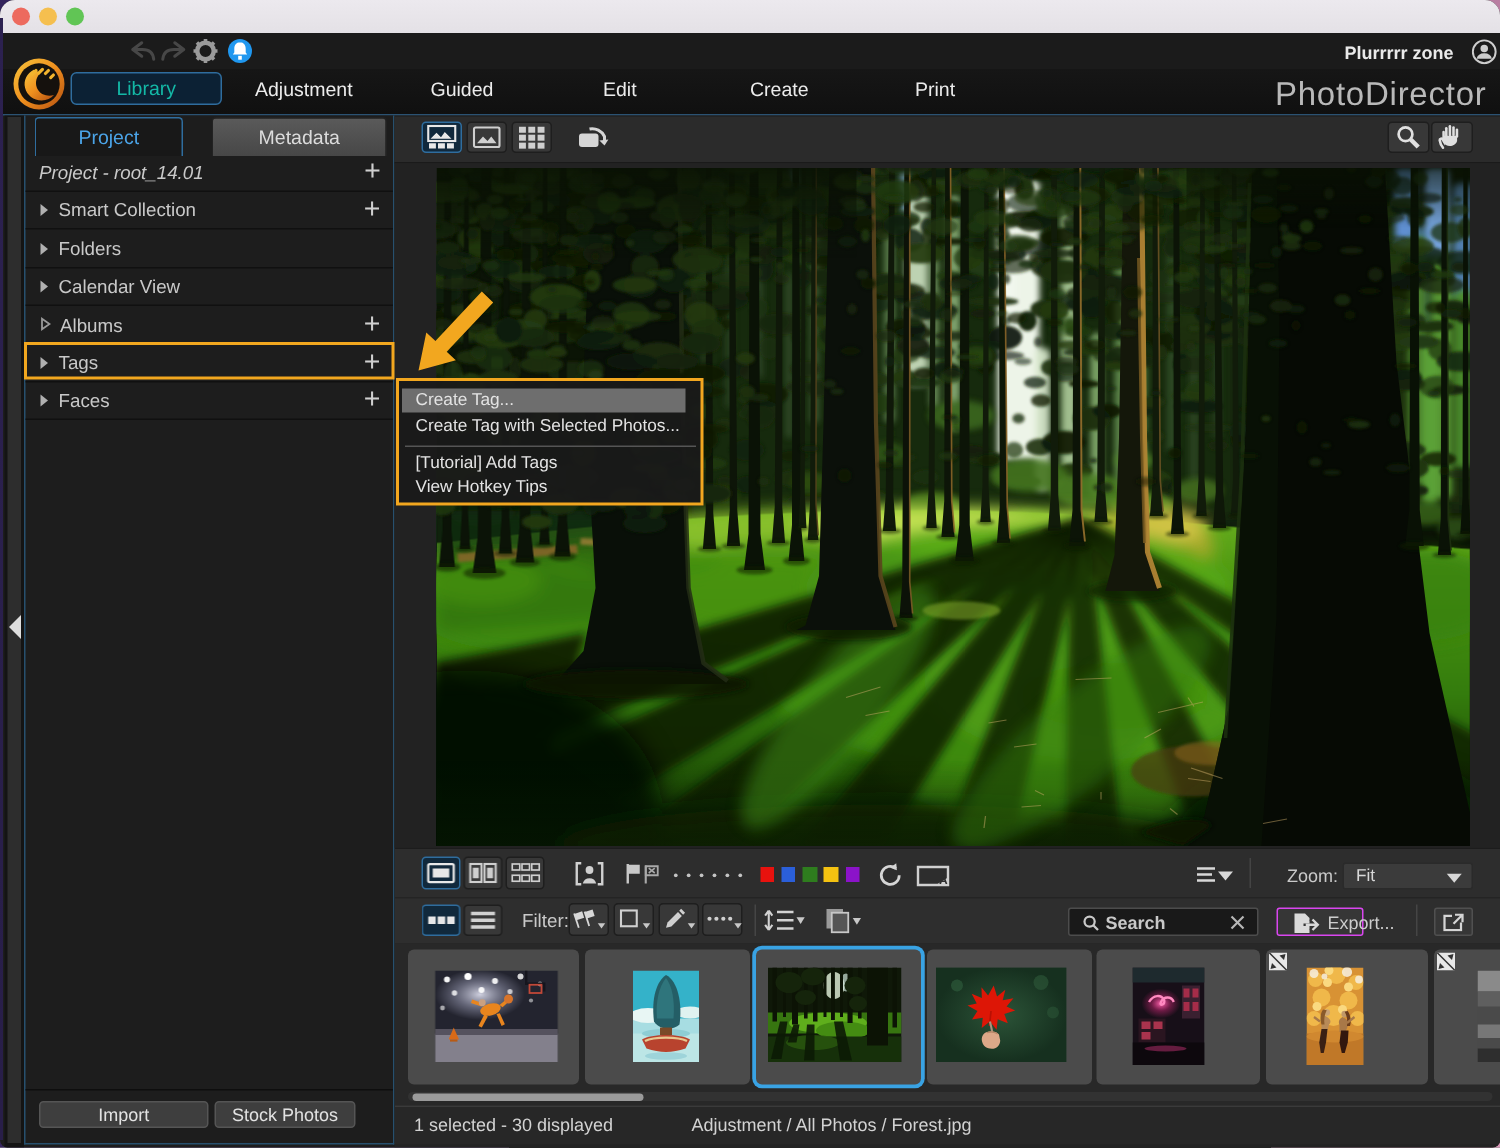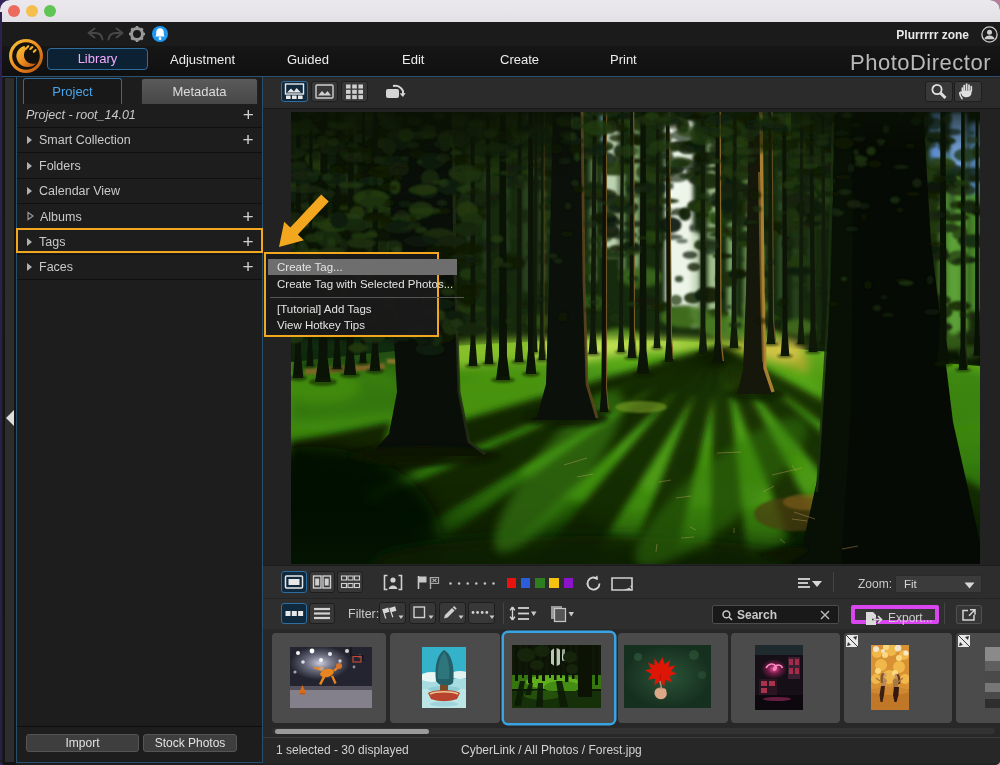--- a/index.html
+++ b/index.html
@@ -10,21 +10,21 @@
 
 .titlebar{position:absolute;left:0;top:0;width:1000px;height:22px;background:linear-gradient(#ece9ee,#e4e1e6);}
 .tl{position:absolute;top:5px;width:12px;height:12px;border-radius:50%;}
 .title{position:absolute;top:3.5px;width:100%;text-align:center;font-size:12px;font-weight:bold;color:#272727;}
 
 .bar2{position:absolute;left:0;top:22px;width:1000px;height:24px;background:#1b1b1b;}
 .uz{position:absolute;top:27.5px;right:31px;font-size:12px;font-weight:bold;color:#e9e9e9;}
 
 .menubar{position:absolute;left:0;top:46px;width:1000px;height:31px;background:linear-gradient(#161616,#101010);border-bottom:1px solid #2b5272;}
 .mitem{position:absolute;top:52px;font-size:13px;color:#ececec;}
-.librbtn{position:absolute;left:47px;top:47.5px;width:101px;height:22px;background:#0c2134;border:1px solid #2f6d9e;border-radius:4px;color:#f0abfc;font-size:13px;text-align:center;line-height:20px;}
+.librbtn{position:absolute;left:47px;top:47.5px;width:101px;height:22px;background:#0c2134;border:1px solid #2f6d9e;border-radius:4px;color:#14b8a6;font-size:13px;text-align:center;line-height:20px;}
 .pdlogo{position:absolute;top:50px;right:9px;font-size:22px;color:#b9b9b9;letter-spacing:0.5px;}
 
 .lstrip{position:absolute;left:2.5px;top:77px;width:13.5px;height:688px;background:#141414;}
 .lhandle{position:absolute;left:5px;top:78px;width:9px;height:684px;background:#2d2d2d;}
 .sidebar{position:absolute;left:16px;top:77px;width:247px;height:686px;background:#1d1d1d;border:1px solid #27506e;border-top:none;}
 .tab{position:absolute;top:78px;height:26px;font-size:13px;text-align:center;line-height:26px;}
 .tabsel{left:23px;width:99px;background:#181818;border:1px solid #2f6d9e;border-bottom:none;border-radius:3px 3px 0 0;color:#4ba4e8;}
 .tabun{left:141px;width:117px;background:linear-gradient(#5a5a5a,#474747);border:1px solid #222;border-bottom:none;border-radius:3px 3px 0 0;color:#dcdcdc;}
 .trow{position:absolute;left:17px;width:245px;height:25px;border-bottom:1px solid #101010;color:#c9c9c9;font-size:12.5px;line-height:25px;}
 .tri{display:inline-block;width:0;height:0;border-left:5.5px solid #b0b0b0;border-top:4px solid transparent;border-bottom:4px solid transparent;margin:0 7px 0 0;}
@@ -41,21 +41,21 @@
 .tb1{position:absolute;left:263px;top:565px;width:737px;height:33px;background:#2d2d2d;border-top:1px solid #1c1c1c;}
 .tb2{position:absolute;left:263px;top:598px;width:737px;height:31px;background:#2e2e2e;border-top:1px solid #242424;}
 .sq{position:absolute;top:578px;width:9.5px;height:9.5px;}
 .fbtn{position:absolute;top:602px;width:27px;height:22px;background:#383838;border:1px solid #1e1e1e;border-radius:3px;}
 .strip{position:absolute;left:263px;top:629px;width:737px;height:108px;background:#282828;}
 .cell{position:absolute;top:633px;height:90px;background:#4b4b4b;border-radius:4px;}
 .cellsel{box-shadow:0 0 0 2.5px #39a3e4;}
 .status{position:absolute;left:263px;top:737px;width:737px;height:26px;background:#272727;border-top:1px solid #3a3a3a;color:#d2d2d2;font-size:12px;line-height:25px;}
 
 .ann{position:absolute;border:2.5px solid #f2a71f;}
-.ctxmenu{position:absolute;left:264px;top:252px;width:175px;height:85px;background:rgba(26,26,26,0.93);border:2.5px solid #f2a71f;z-index:50;}
+.ctxmenu{position:absolute;left:264px;top:252px;width:205px;height:85px;background:rgba(26,26,26,0.93);border:2.5px solid #f2a71f;z-index:50;}
 .mi{position:absolute;left:11px;font-size:11.5px;color:#e3e3e3;white-space:nowrap;}
 </style></head>
 <body>
 <div class="win">
 
   <div class="titlebar">
     <div class="tl" style="left:8px;background:#ed6a5e;"></div>
     <div class="tl" style="left:26px;background:#f5bf4f;"></div>
     <div class="tl" style="left:44px;background:#61c555;"></div>
   </div>
@@ -1762,21 +1762,21 @@
         <line x1="7" y1="7" x2="10" y2="10" stroke="#c8c8c8" stroke-width="1.5"></line>
       </svg>
     <span style="position:absolute;left:24px;top:2.5px;font-size:12px;font-weight:bold;color:#c8c8c8;">Search</span>
     <svg class="abs" style="right:8px;top:4.5px;" width="10" height="10" viewBox="0 0 10 10">
         <g stroke="#b8b8b8" stroke-width="1.4">
           <line x1="1" y1="1" x2="9" y2="9"></line>
           <line x1="9" y1="1" x2="1" y2="9"></line>
         </g>
       </svg>
   </div>
-  <div class="abs" style="left:851px;top:604.5px;width:88px;height:19px;background:#363636;border:4px solid #d946ef;border-radius:2px;">
+  <div class="abs" style="left:851px;top:604.5px;width:58px;height:19px;background:#363636;border:1px solid #d946ef;border-radius:2px;">
     <svg class="abs" style="left:9px;top:2px;" width="20" height="15" viewBox="0 0 20 15">
         <path d="M2 1 l7 0 3 3 0 10 -10 0 z" fill="#dadada"></path>
         <path d="M8 8.5 l8 0 m-3.5-3.5 l3.5 3.5 -3.5 3.5" stroke="#363636" stroke-width="1.6" fill="none"></path>
         <path d="M8 8.5 l8 0 m-3.5-3.5 l3.5 3.5 -3.5 3.5" transform="translate(1.5,0)" stroke="#dadada" stroke-width="1.6" fill="none"></path>
       </svg>
     <span style="position:absolute;left:33px;top:2.5px;font-size:12px;color:#cdcdcd;">Export...</span>
   </div>
   <div class="abs" style="left:944px;top:603px;width:1px;height:21px;background:#454545;"></div>
   <div class="abs" style="left:956px;top:604.5px;width:26px;height:19px;background:#363636;border:1px solid #505050;border-radius:2px;">
     <svg class="abs" style="left:5px;top:3px;" width="14" height="12" viewBox="0 0 14 12">
@@ -1985,21 +1985,21 @@
   <svg class="abs" style="left:958px;top:635px;" width="12" height="12" viewBox="0 0 12 12">
       <rect width="12" height="12" fill="#e8e8e8"></rect>
       <path d="M0 0 L12 12 z" stroke="#333" stroke-width="1"></path>
       <path d="M2 7 l3 3 -4 1 z M10 5 l-3 -3 4 -1 z" fill="#333"></path>
     </svg>
 
   <div class="abs" style="left:272px;top:728px;width:723px;height:6px;background:#323232;border-radius:3px;"></div>
   <div class="abs" style="left:275px;top:728.5px;width:154px;height:5px;background:#9a9a9a;border-radius:2.5px;"></div>
   <div class="status">
     <span style="position:absolute;left:13px;">1 selected - 30 displayed</span>
-    <span style="position:absolute;left:198px;">CyberLink / All Photos / Forest.jpg</span>
+    <span style="position:absolute;left:198px;">Adjustment / All Photos / Forest.jpg</span>
   </div>
 
   <div class="ann" style="left:15.5px;top:227.5px;width:247px;height:25.5px;"></div>
   <svg class="abs" style="left:270px;top:190px;z-index:55;" width="70" height="65" viewBox="0 0 70 65">
       <polygon points="51.2,4.4 20.3,37.4 14.2,31.7 9.0,57.0 33.9,50.2 27.8,44.5 58.8,11.6" fill="#f2a71f"></polygon>
     </svg>
   <div class="ctxmenu">
     <div class="mi" style="top:5px;left:2px;width:189px;height:16px;background:#6e6e6e;line-height:16px;padding-left:9px;">Create Tag...</div>
     <div class="mi" style="top:24px;">Create Tag with Selected Photos...</div>
     <div style="position:absolute;left:4px;top:43px;width:194px;height:1px;background:#555;"></div>

